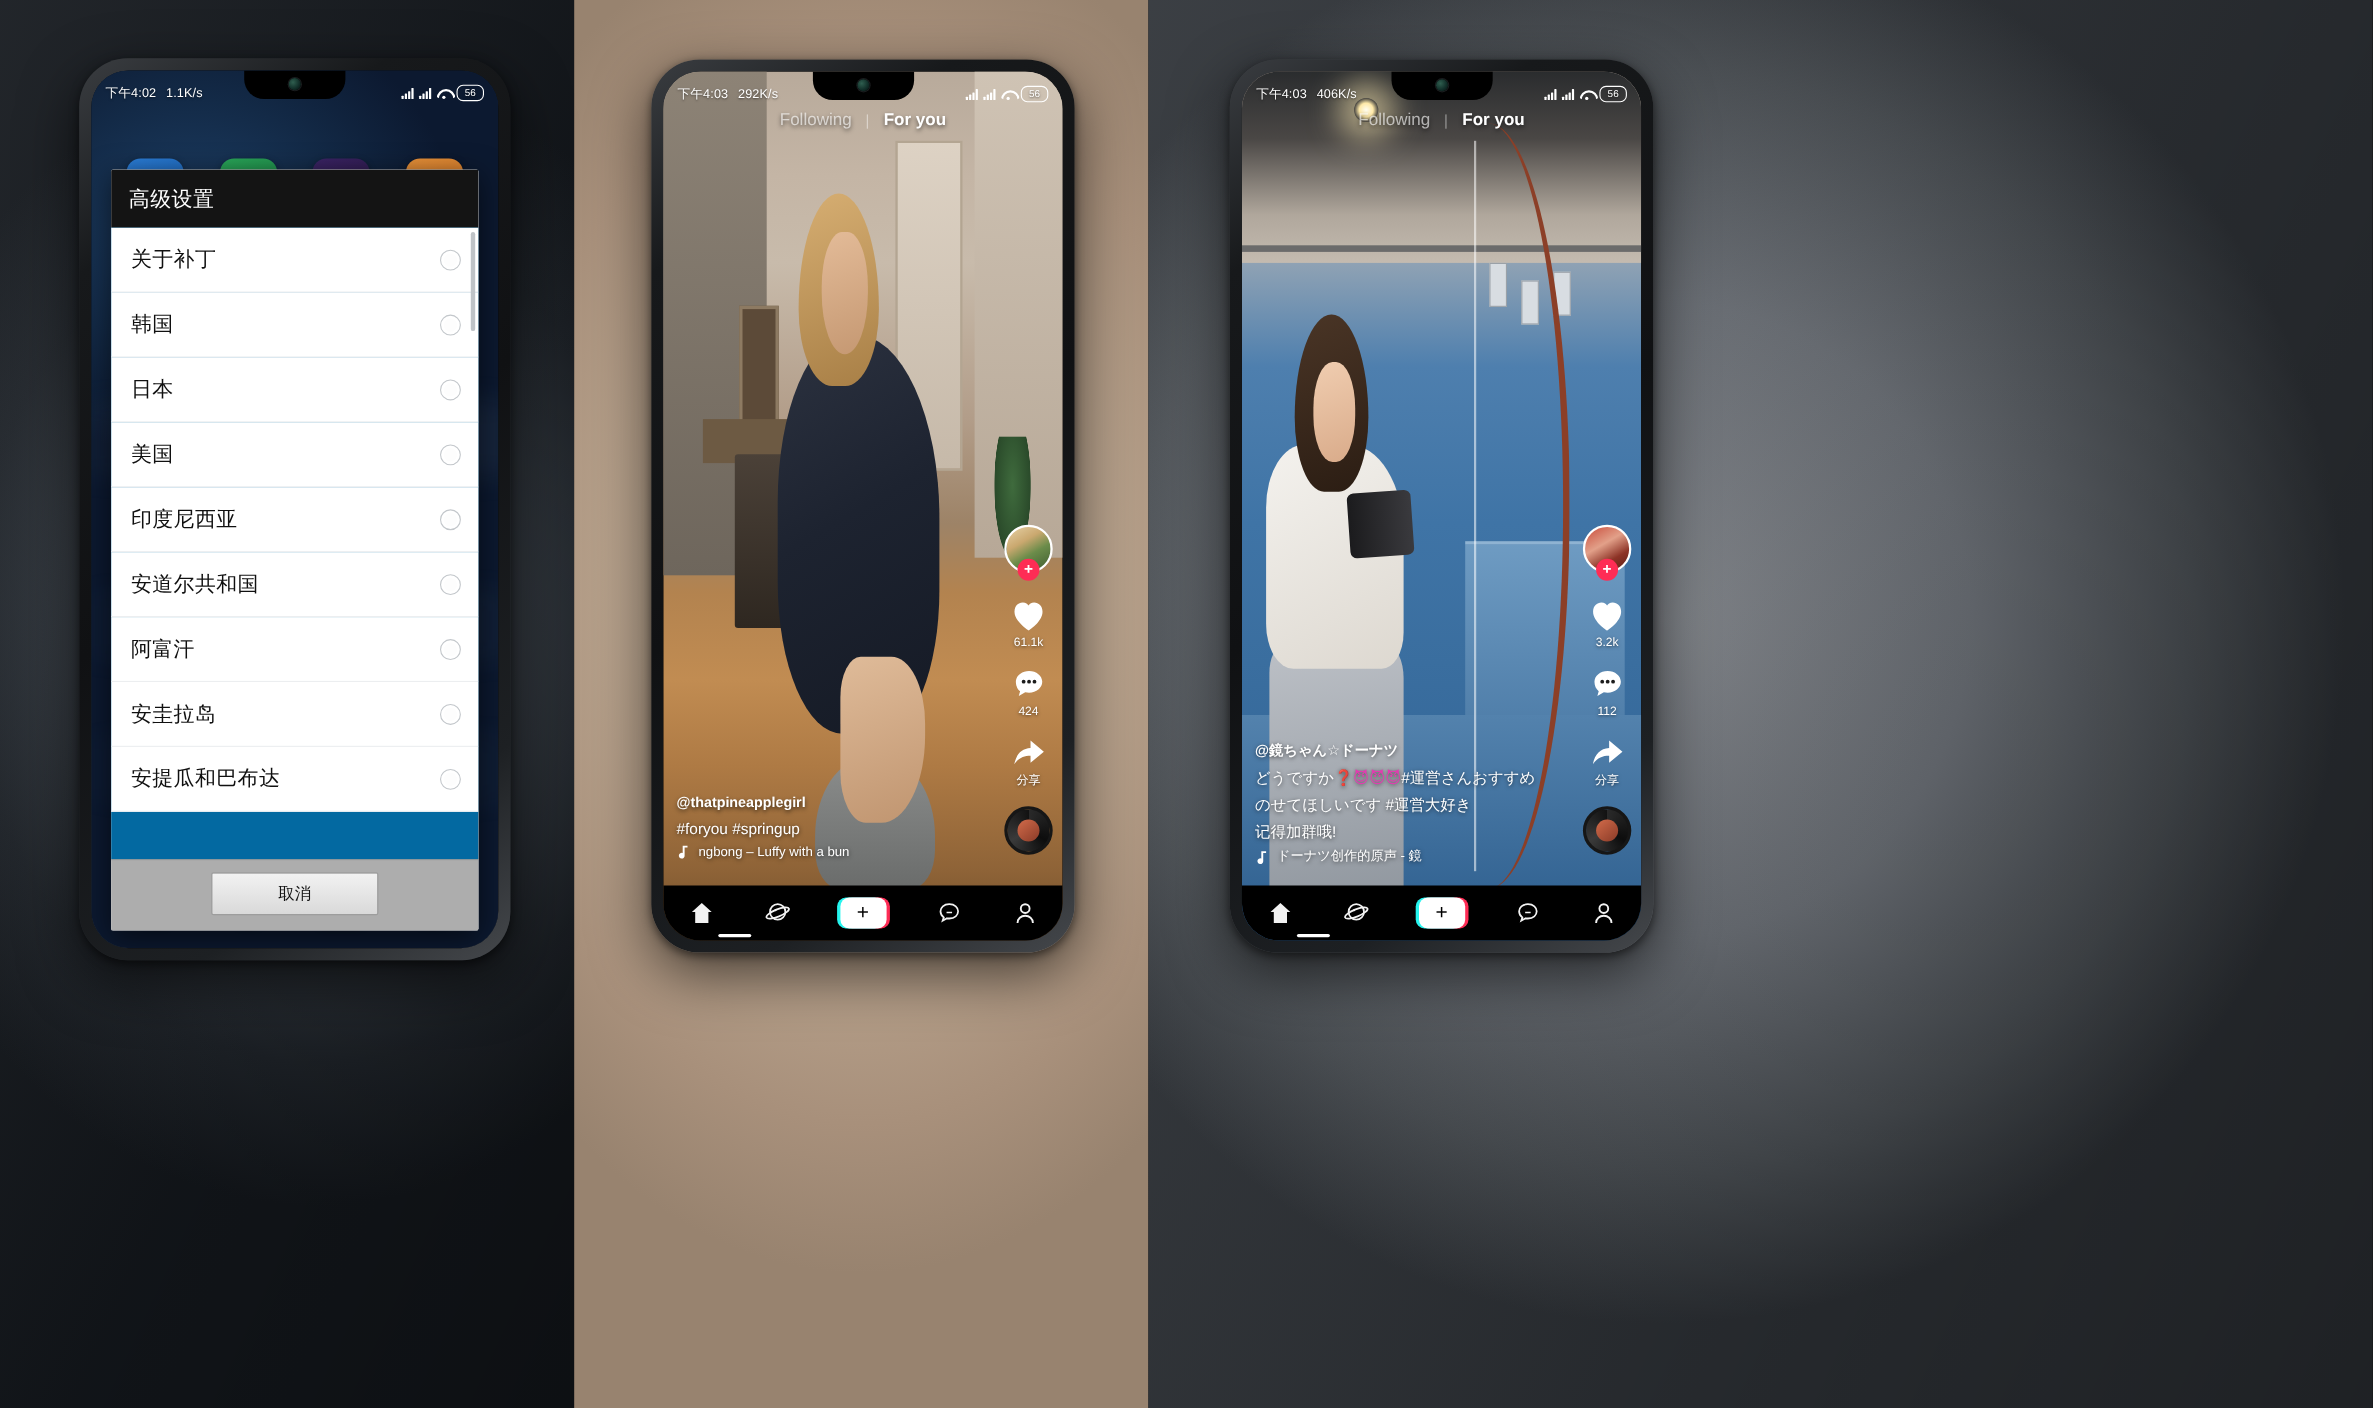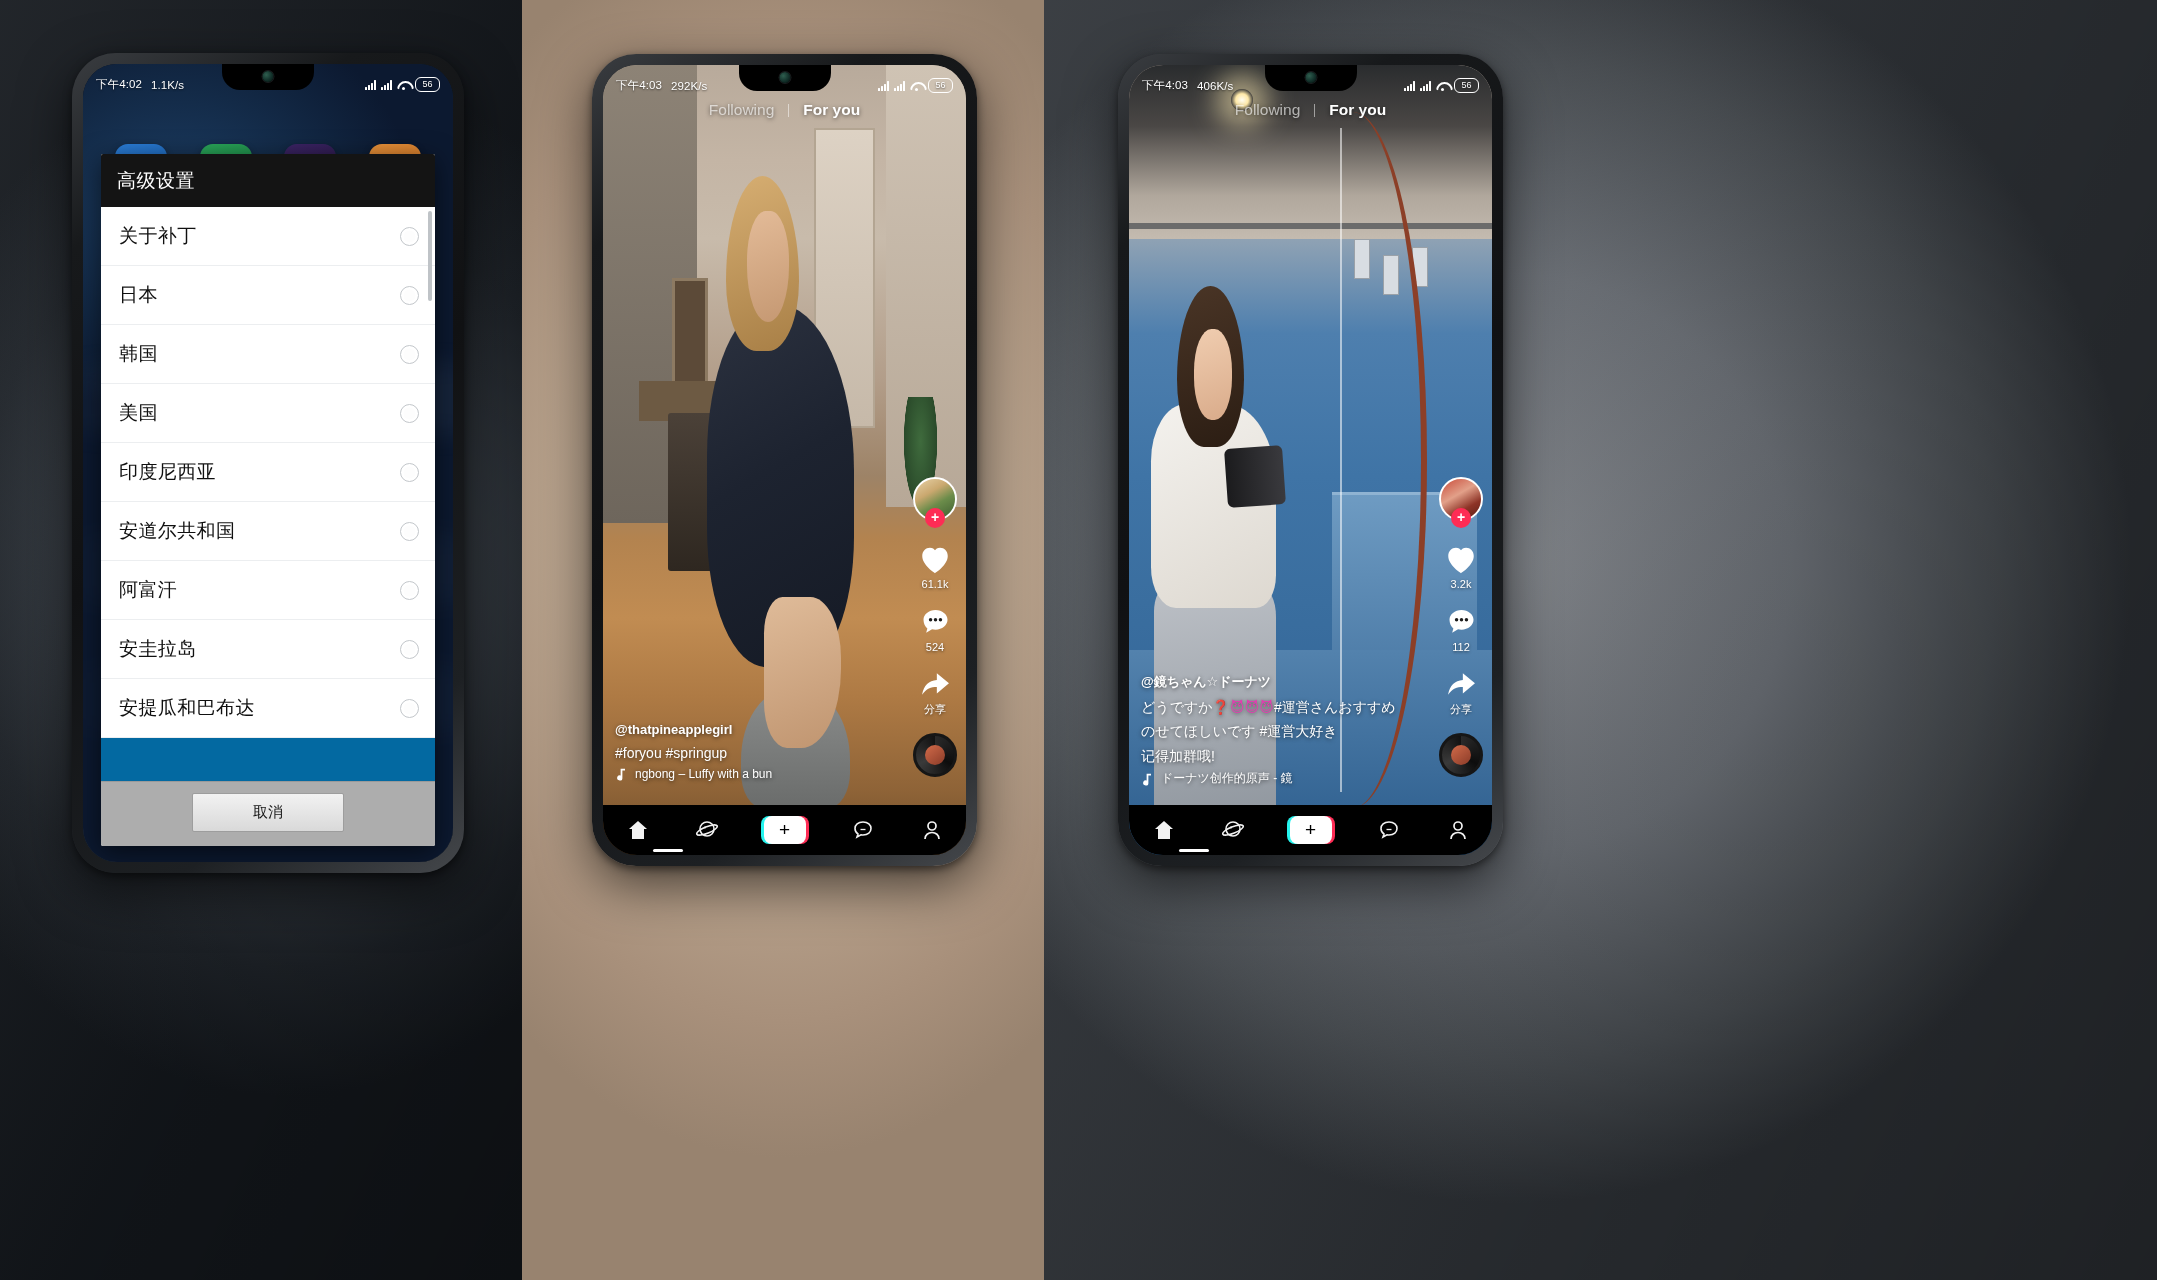--- a/index.html
+++ b/index.html
@@ -443,25 +443,25 @@
     </div>
 
     <div class="dialog">
       <div class="dialog-title">高级设置</div>
       <div class="dialog-list" id="dlg-list">
         <div class="dlg-item">
             <span class="txt">关于补丁</span>
             <span class="radio"></span>
           </div>
           <div class="dlg-item">
+            <span class="txt">韩国</span>
+            <span class="radio"></span>
+          </div>
+          <div class="dlg-item">
             <span class="txt">日本</span>
-            <span class="radio"></span>
-          </div>
-          <div class="dlg-item">
-            <span class="txt">韩国</span>
             <span class="radio"></span>
           </div>
           <div class="dlg-item">
             <span class="txt">美国</span>
             <span class="radio"></span>
           </div>
           <div class="dlg-item">
             <span class="txt">印度尼西亚</span>
             <span class="radio"></span>
           </div>
@@ -556,21 +556,21 @@
           </svg>
           <span class="rail-cnt">61.1k</span>
         </div>
         <div class="rail-item">
           <svg class="bub-ico" viewBox="0 0 24 24">
             <path fill="#fff" d="M12 3c5 0 9 3.3 9 7.4 0 4.1-4 7.4-9 7.4-.9 0-1.8-.1-2.6-.3L5 20l.9-3.2C4.1 15.4 3 13.1 3 10.4 3 6.3 7 3 12 3z"></path>
             <circle cx="8.3" cy="10.3" r="1.3" fill="#1c1c1c"></circle>
             <circle cx="12" cy="10.3" r="1.3" fill="#1c1c1c"></circle>
             <circle cx="15.7" cy="10.3" r="1.3" fill="#1c1c1c"></circle>
           </svg>
-          <span class="rail-cnt">524</span>
+          <span class="rail-cnt">424</span>
         </div>
         <div class="rail-item">
           <svg class="share-ico" viewBox="0 0 26 22" fill="#fff">
             <path d="M14 3v5c-6 .4-9.6 4-11 11 3.2-4.6 6.6-5.8 11-5.8V18l9-7.5z"></path>
           </svg>
           <span class="rail-cnt">分享</span>
         </div>
         <div class="disc"></div>
       </div>
 

